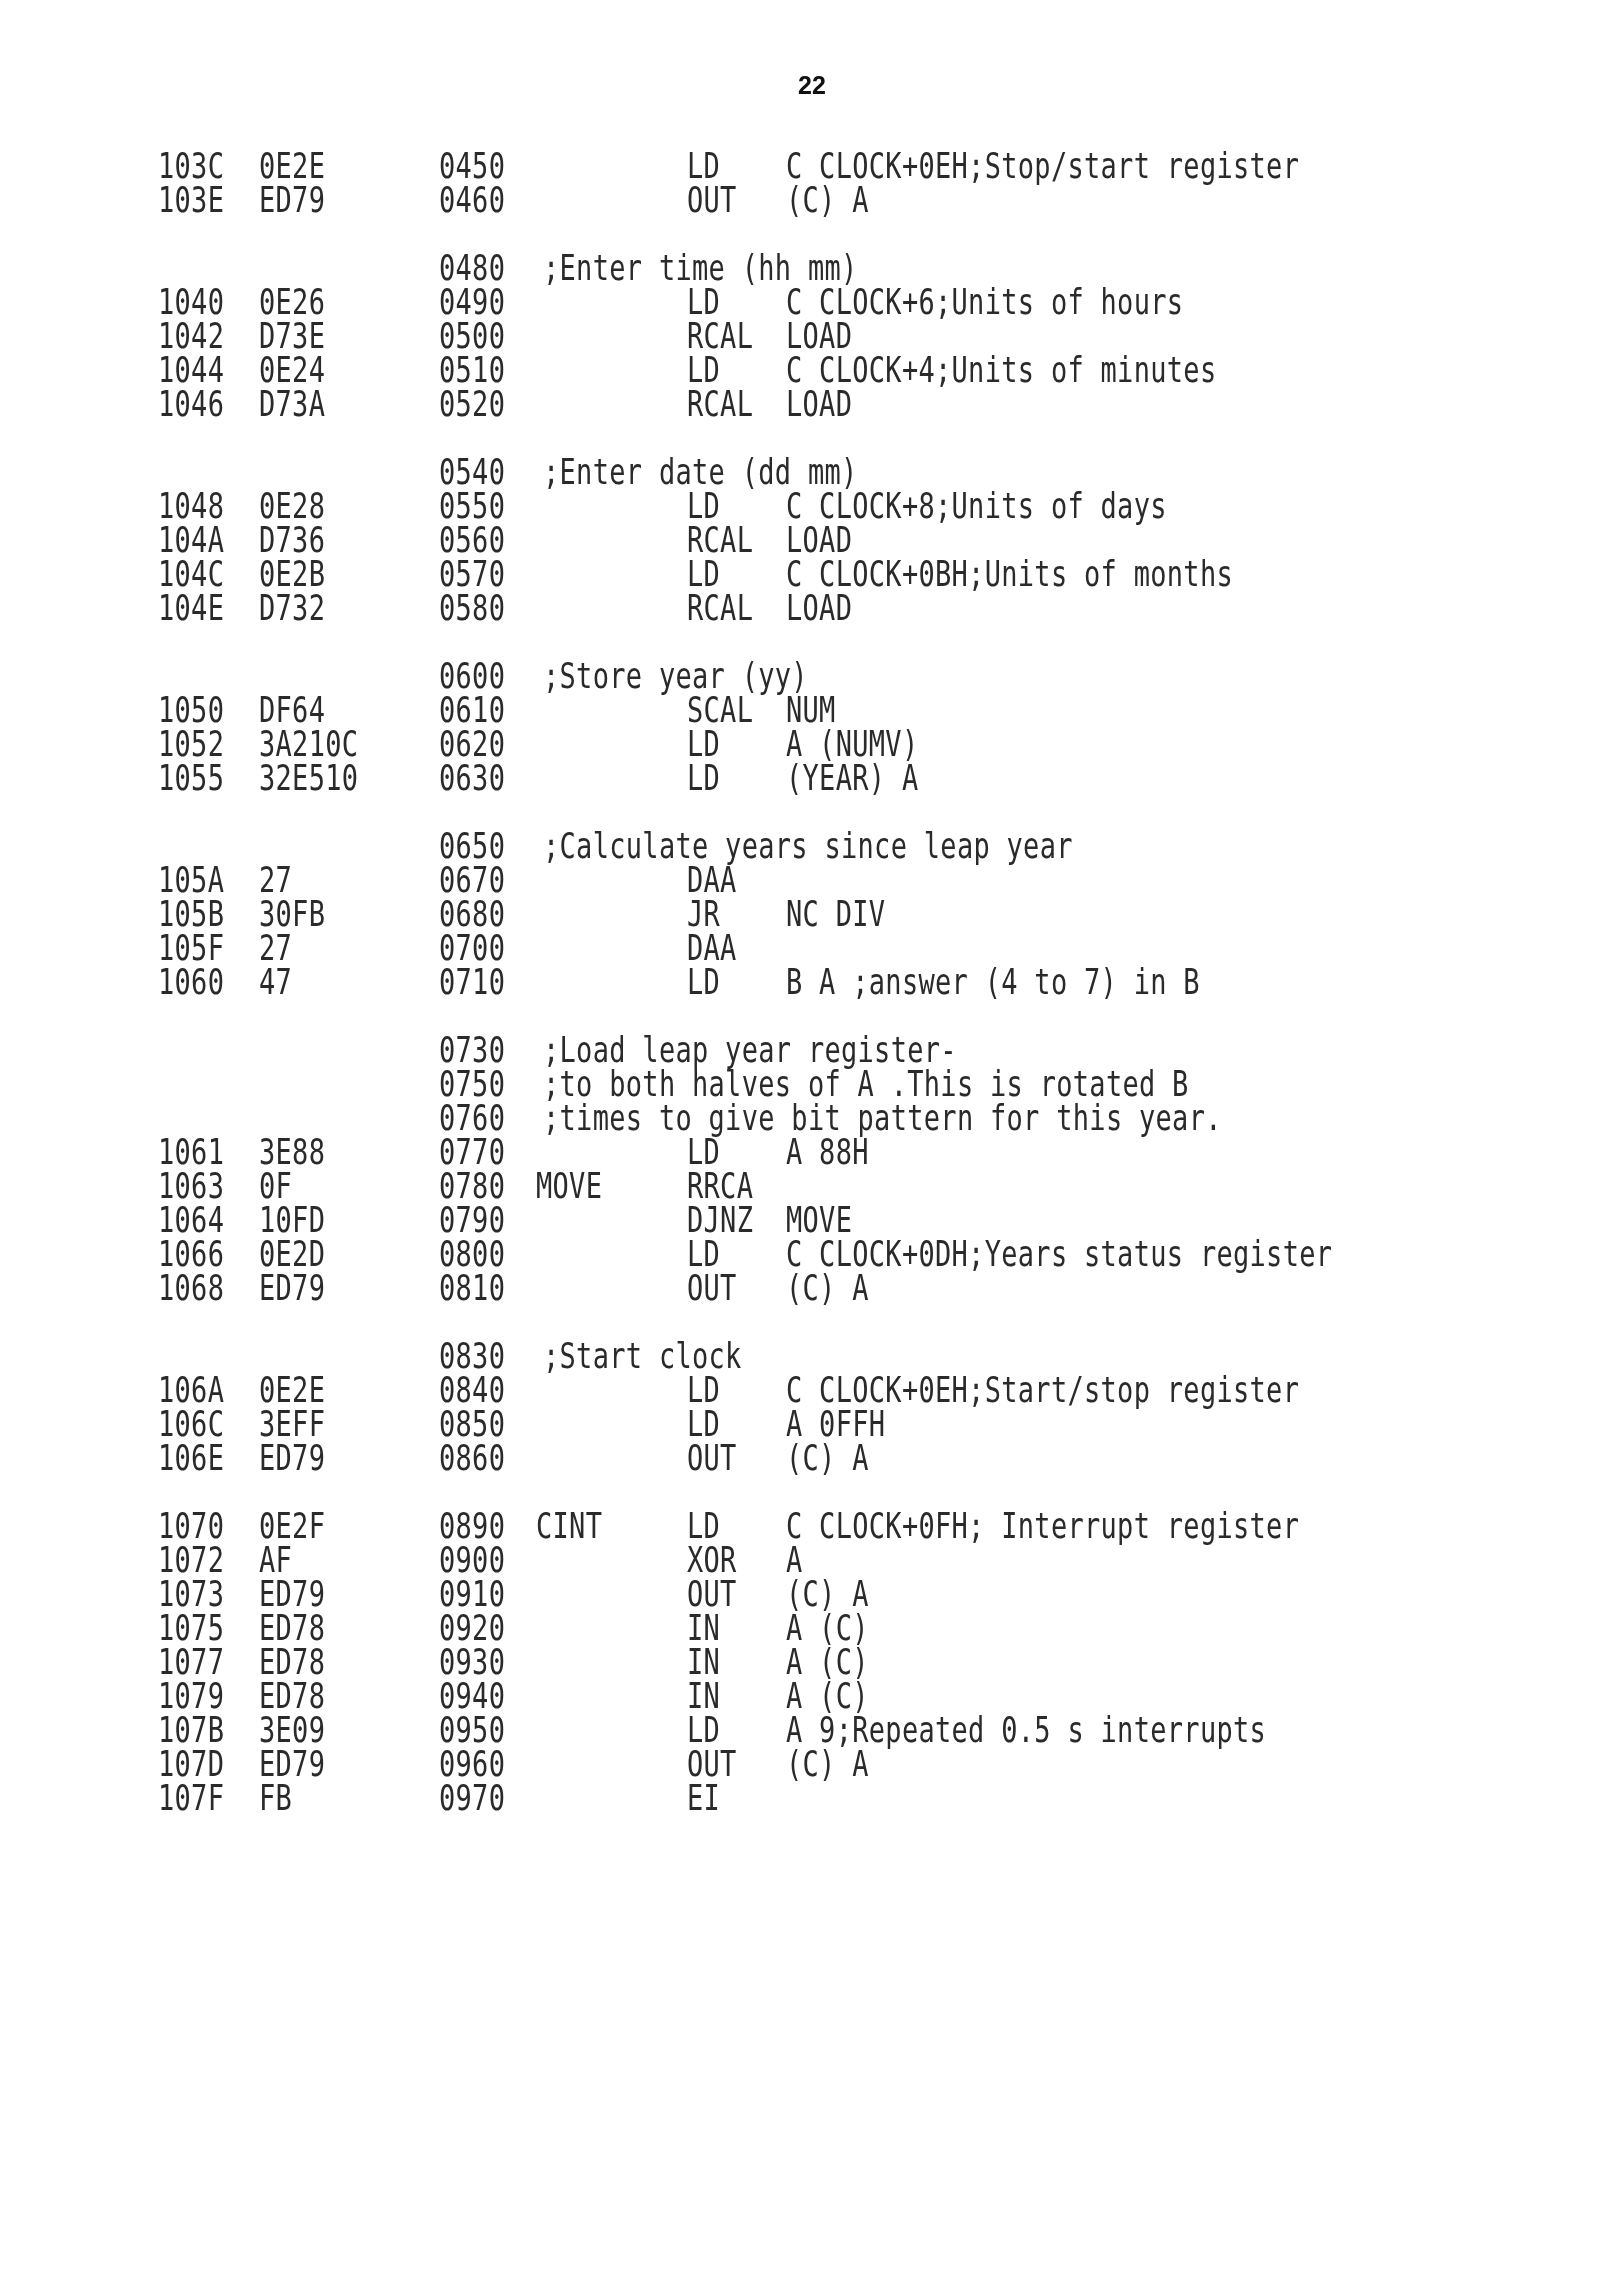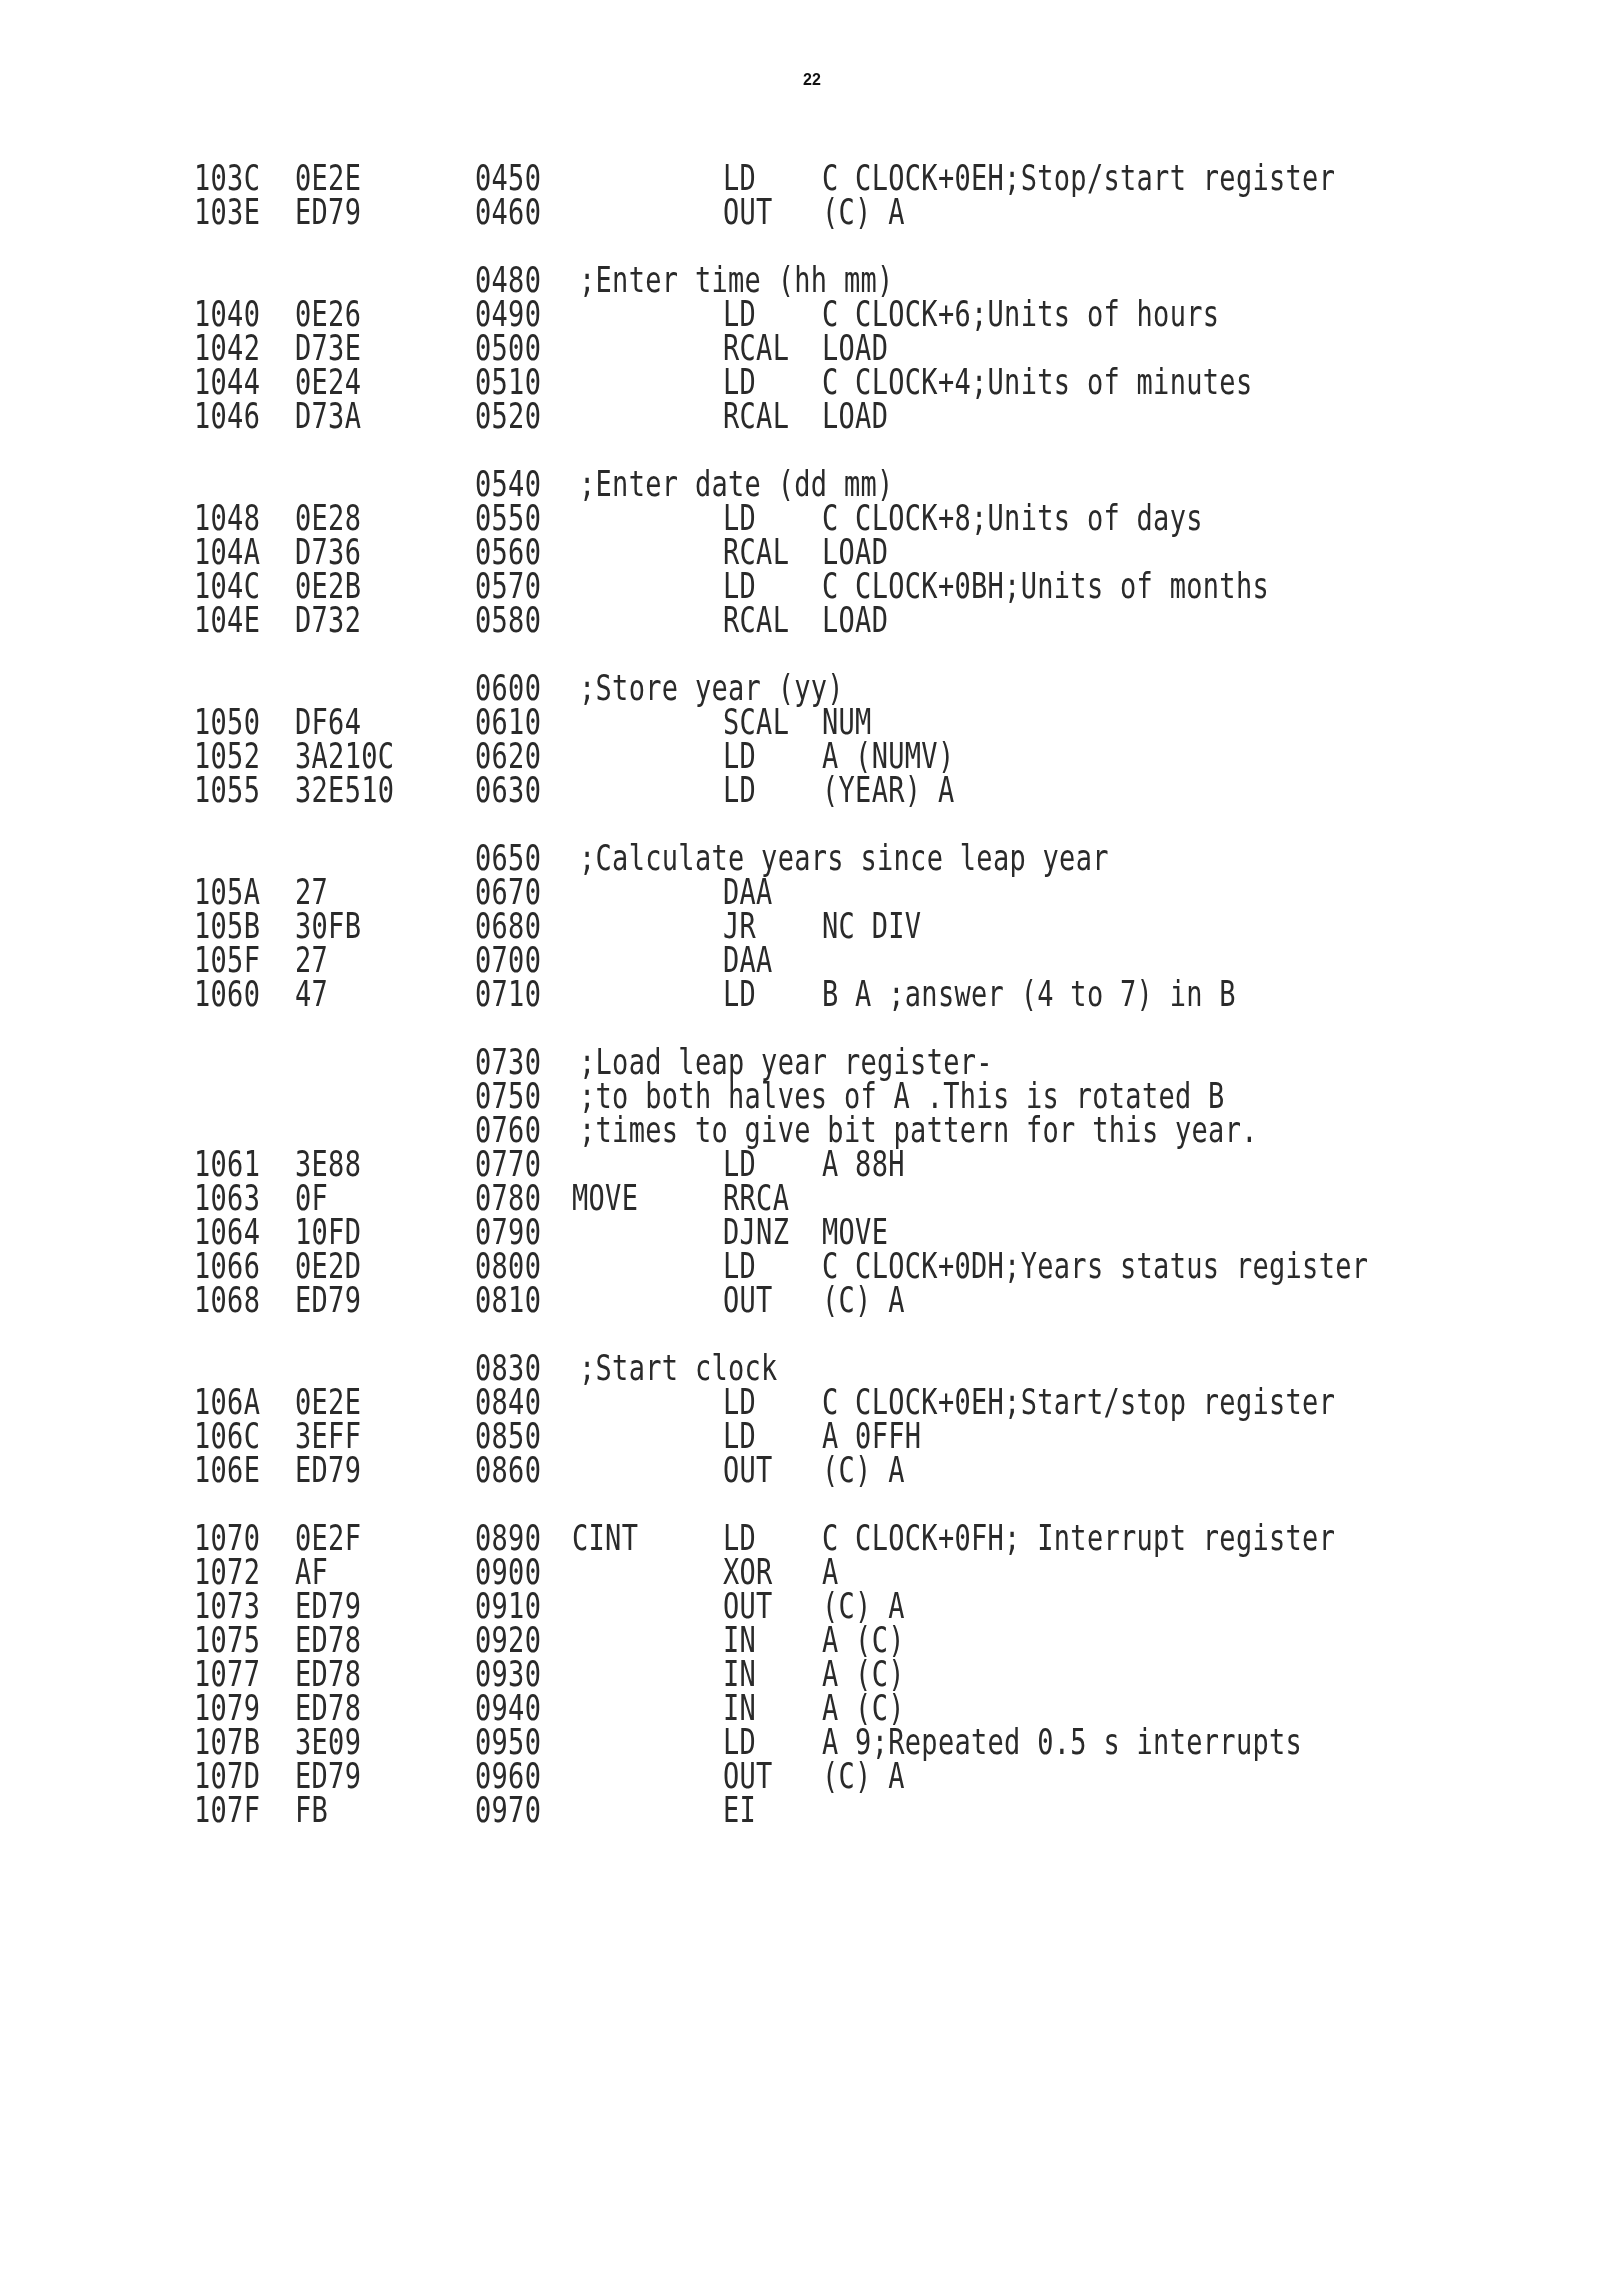--- a/index.html
+++ b/index.html
@@ -1,22 +1,22 @@
 <!DOCTYPE html>
 <html style="font-size:11px"><head>
 <meta charset="utf-8">
 <style>
   html, body { margin: 0; padding: 0; background: #ffffff; }
   body { width: 1624px; height: 2295px; position: relative; overflow: hidden; }
   .page-num {
     position: absolute; left: 0; width: 1624px; top: 71px;
     text-align: center; font-family: "Liberation Sans", sans-serif;
-    font-weight: bold; font-size: 16px; color: #111;
+    font-weight: bold; font-size: 25px; color: #111;
   }
-  .listing { position: absolute; left: 0; top: 160px; width: 1447px; padding-left: 36px; }
+  .listing { position: absolute; left: 0; top: 148px; width: 1447px; }
   .line { position: relative; height: 34px; }
   .f {
     position: absolute; top: 0; white-space: pre;
     font-family: "DejaVu Sans Mono", monospace;
     font-size: 27px; letter-spacing: 0.3px;
     color: #2a2a2a; line-height: 28px;
     transform: scaleY(1.32); transform-origin: 0 0;
   }
   .addr { left: 158px; }
   .code { left: 259px; }

